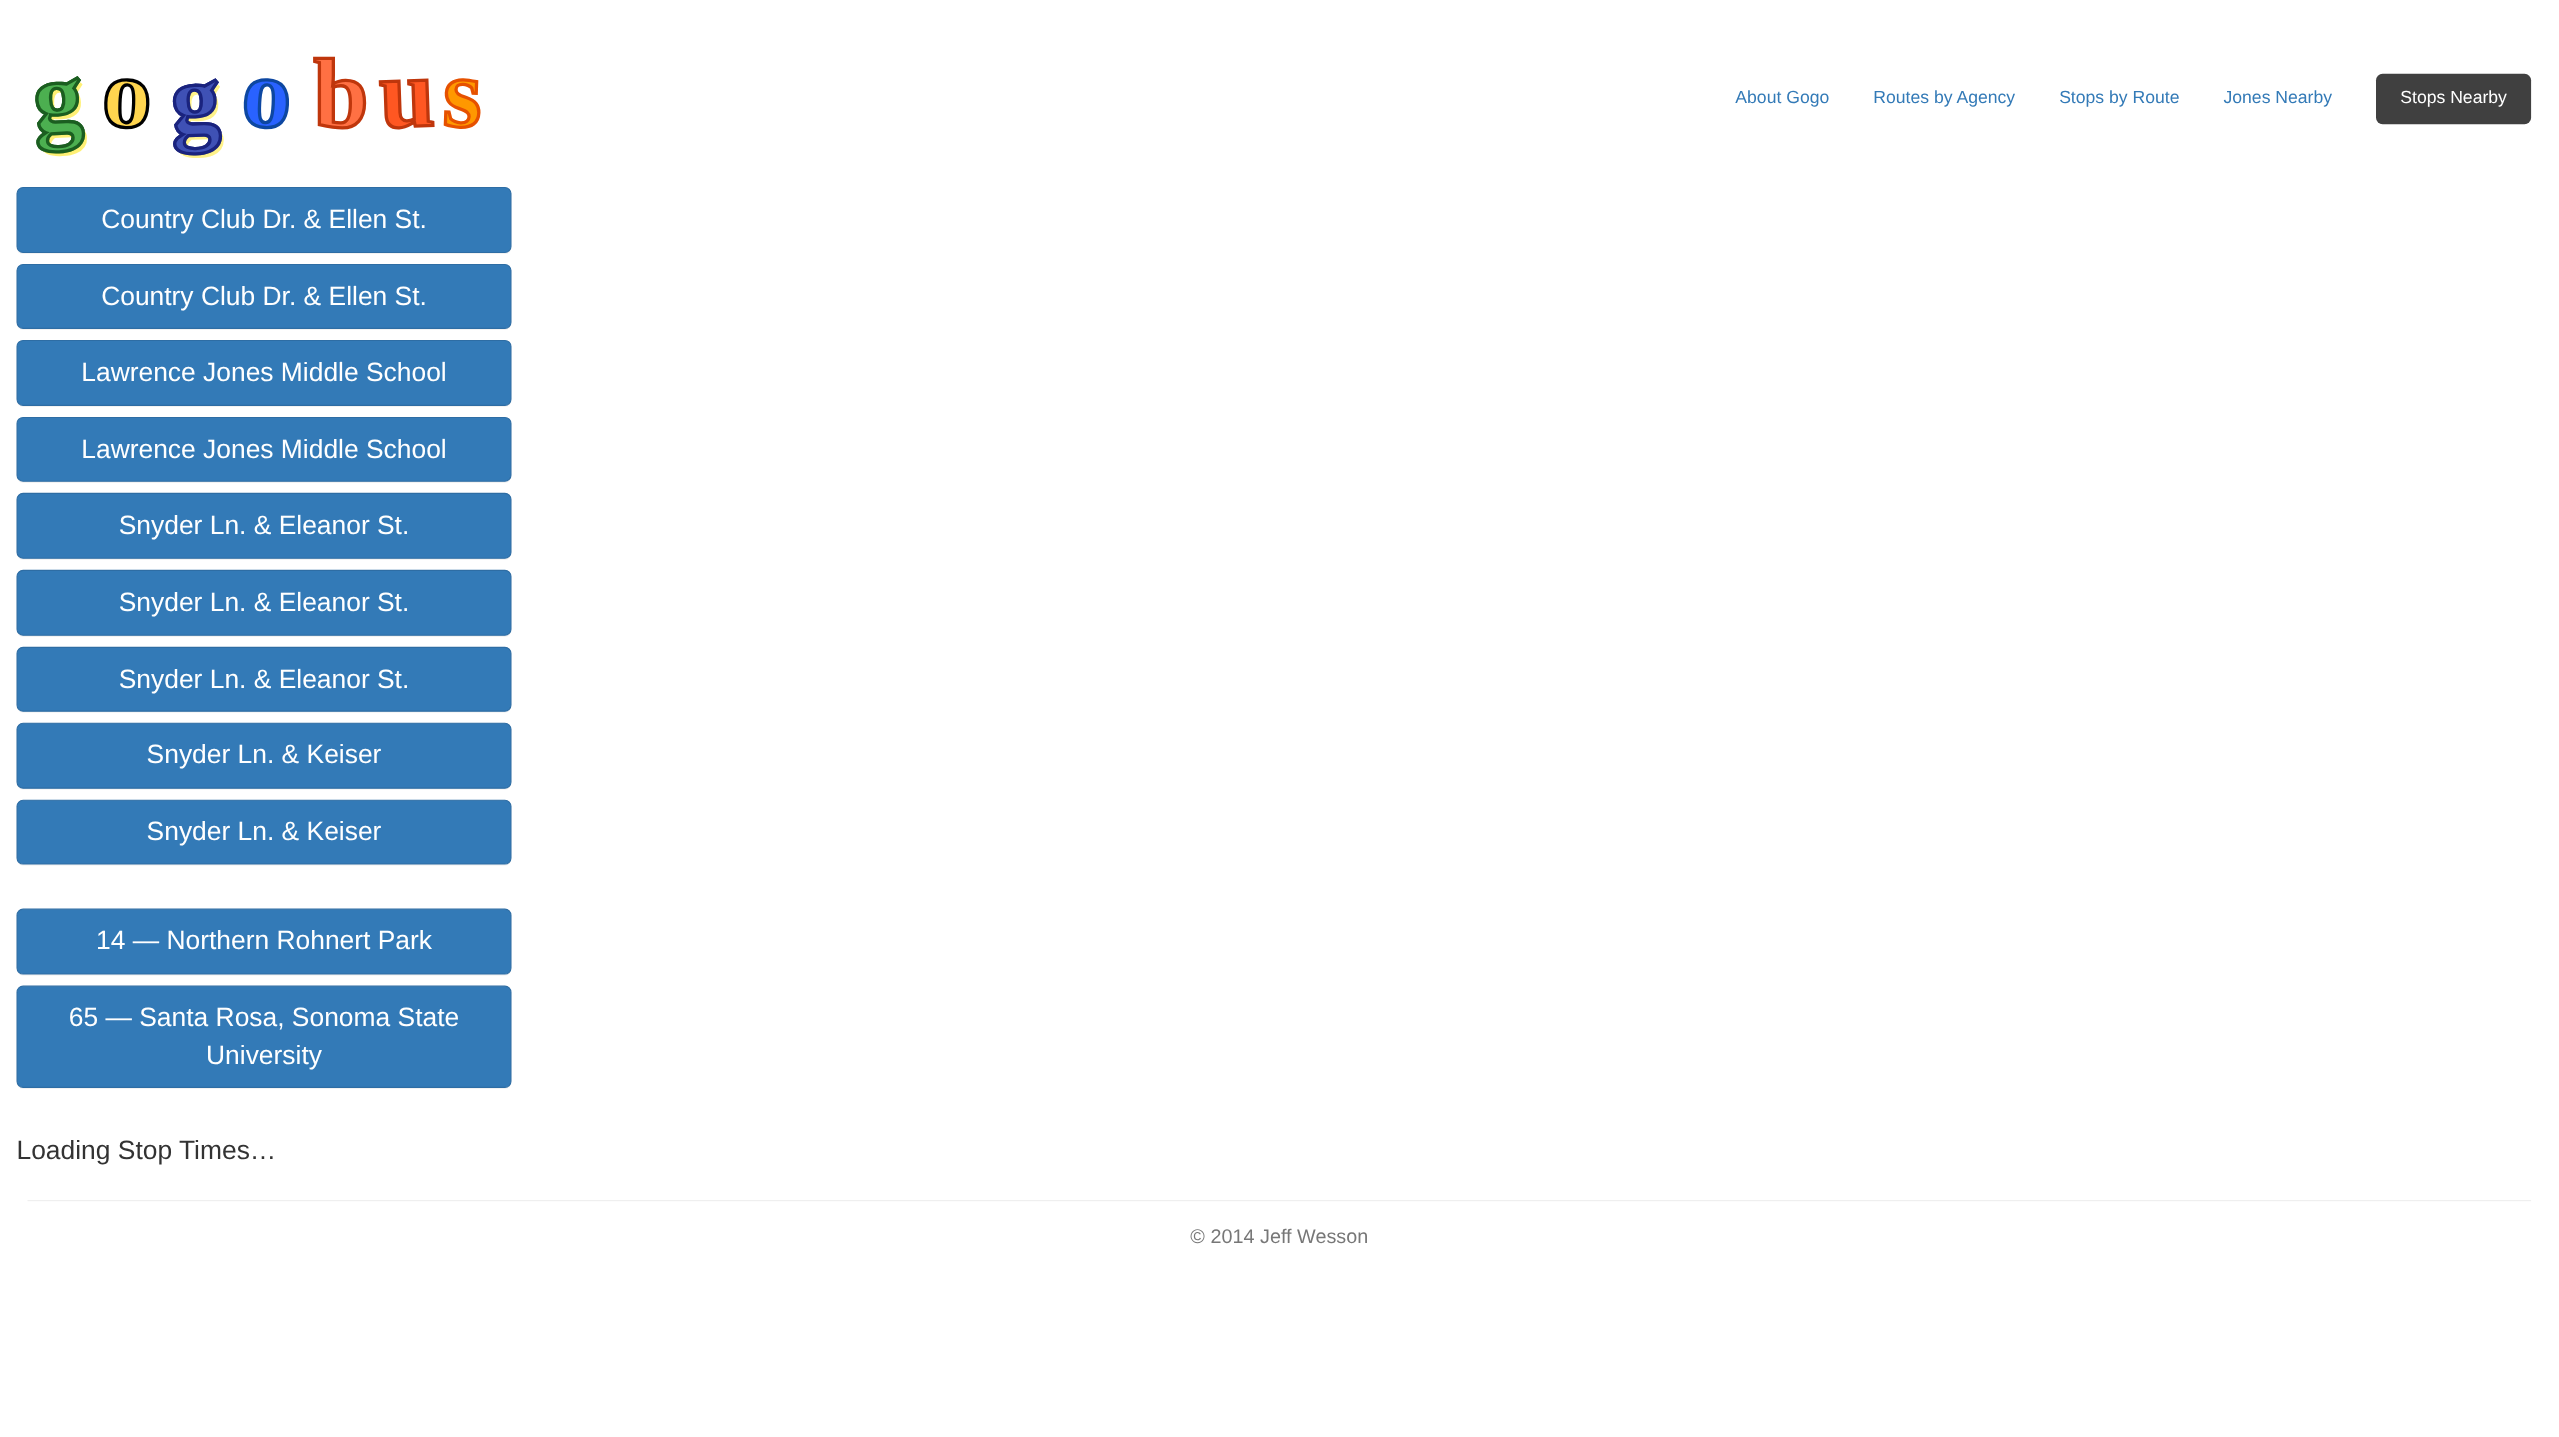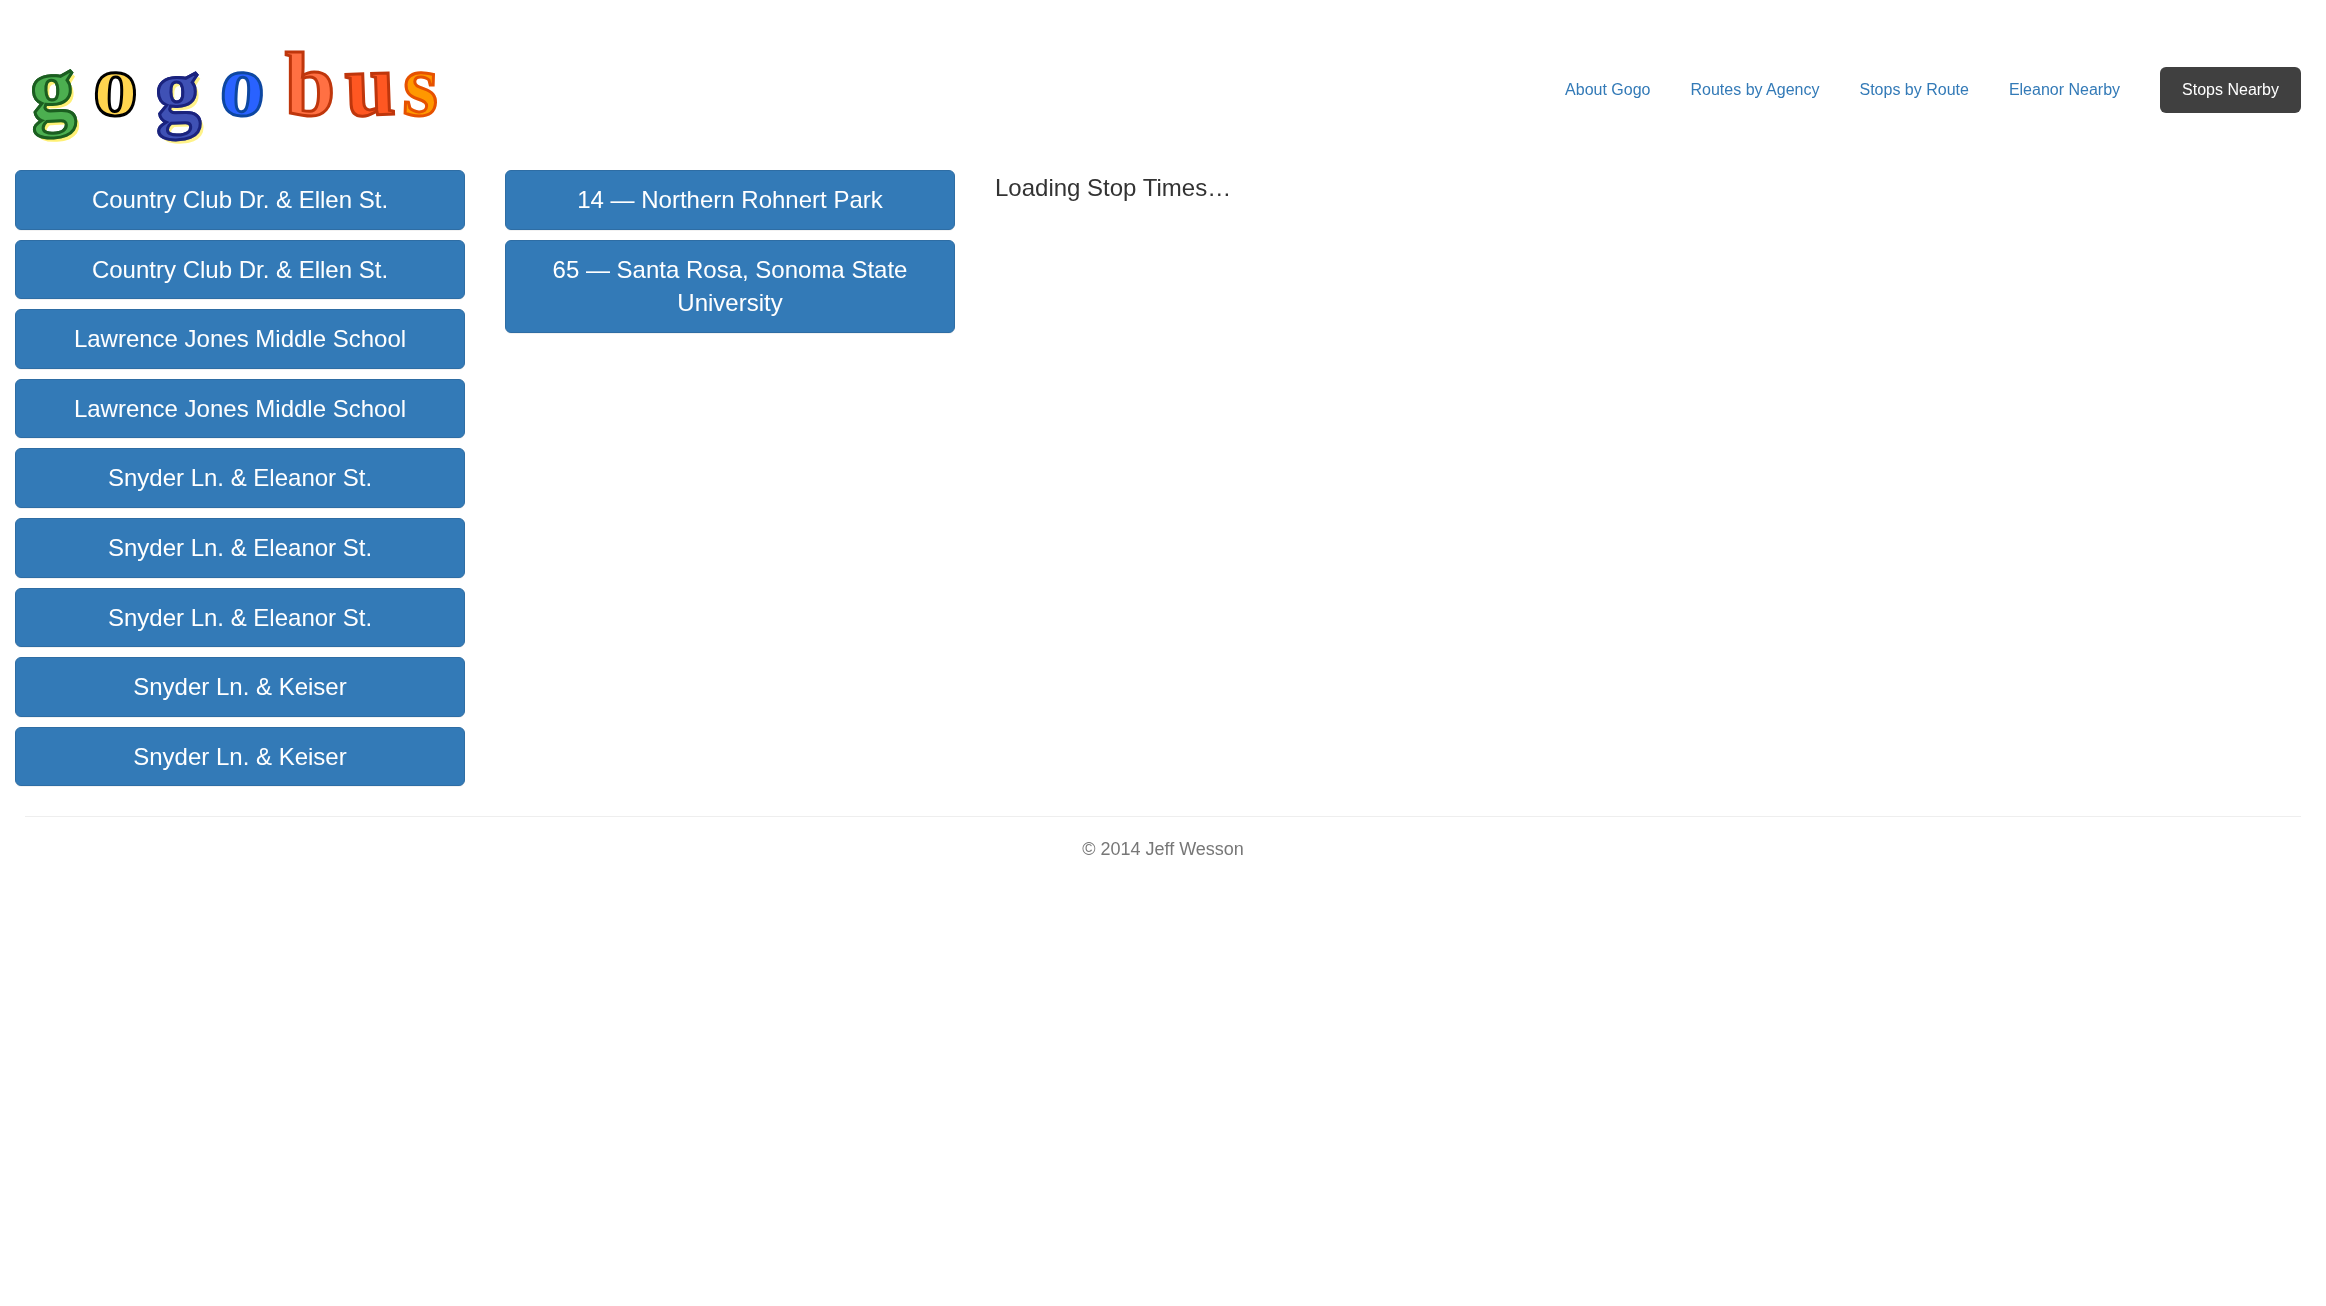--- a/index.html
+++ b/index.html
@@ -42,20 +42,21 @@
     .nav-link.active {
       background: #404040;
       color: #fff;
       padding: 14px 22px;
       border-radius: 6px;
     }
     .main {
       display: flex;
       gap: 40px;
       padding: 0 0 30px 0;
+      flex-direction: column;
     }
     .column {
       display: flex;
       flex-direction: column;
       gap: 10px;
     }
     .col-stops {
       width: 450px;
     }
     .col-routes {
@@ -120,21 +121,21 @@
           <text x="320" y="85" fill="#FF5722" stroke="#BF360C" transform="rotate(-2 340 60)">u</text>
 
           <text x="378" y="85" fill="#FF9800" stroke="#E65100" transform="rotate(2 395 60)">s</text>
         </g>
       </svg>
     </div>
     <nav class="nav">
       <a class="nav-link">About Gogo</a>
       <a class="nav-link">Routes by Agency</a>
       <a class="nav-link">Stops by Route</a>
-      <a class="nav-link">Eleanor Nearby</a>
+      <a class="nav-link">Jones Nearby</a>
       <a class="nav-link active">Stops Nearby</a>
     </nav>
   </div>
 
   <div class="main">
     <div class="column col-stops">
       <div class="btn">Country Club Dr. &amp; Ellen St.</div>
       <div class="btn">Country Club Dr. &amp; Ellen St.</div>
       <div class="btn">Lawrence Jones Middle School</div>
       <div class="btn">Lawrence Jones Middle School</div>

